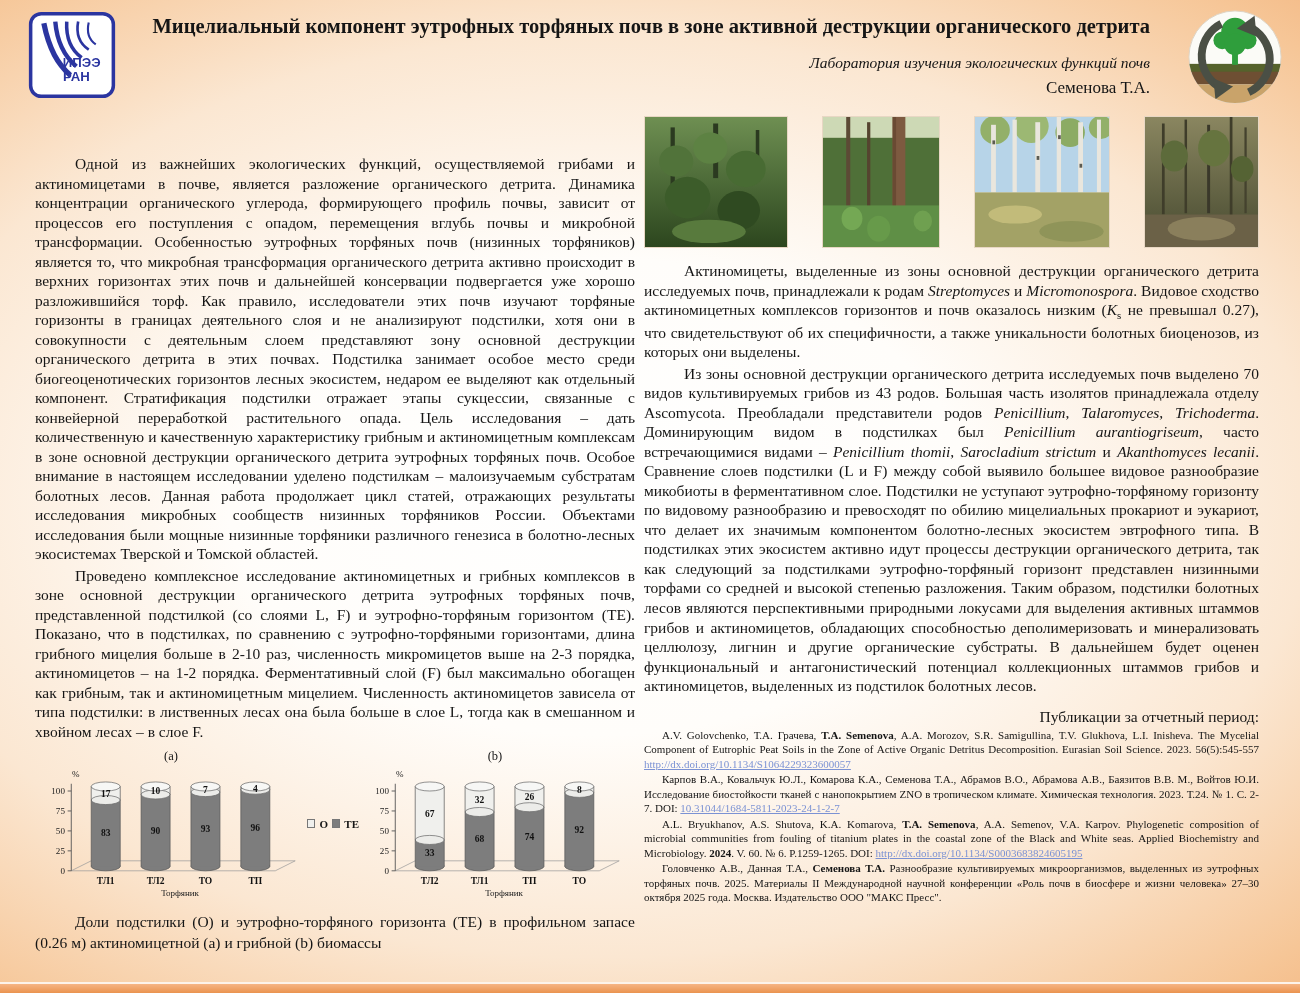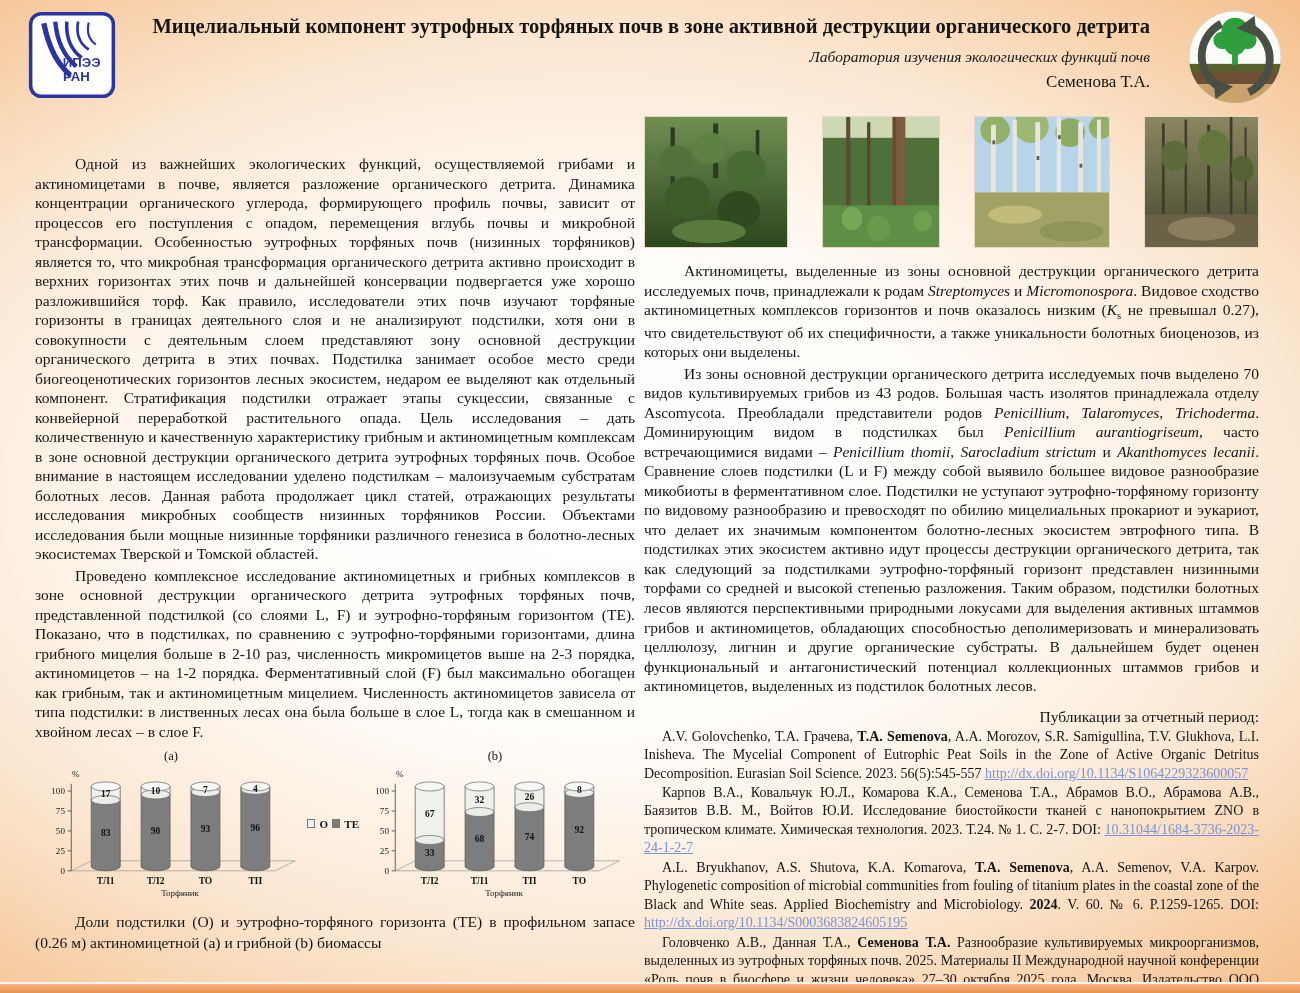--- a/index.html
+++ b/index.html
@@ -6,21 +6,21 @@
   .poster{
     position:relative;width:1300px;height:993px;overflow:hidden;
     font-family:"Liberation Serif","DejaVu Serif",serif;color:#151515;
     background:radial-gradient(ellipse 95% 80% at 46% 50%, #ffffff 0%, #fffdfa 30%, #fbe7d2 58%, #f6c697 80%, #f0a468 100%);
   }
   .bottom-bar{position:absolute;left:0;bottom:0;width:100%;height:9px;
     background:linear-gradient(#f6b585,#ea934f);border-top:2px solid #fdf3ea;}
   
   .hdr{position:absolute;left:150px;right:150px;top:14px;text-align:right;}
   .hdr-title{font-size:20.5px;font-weight:bold;line-height:1.25;}
-  .hdr-sub{font-size:15.5px;font-style:italic;margin-top:8px;}
+  .hdr-sub{font-size:15.5px;font-style:italic;margin-top:14px;}
   .hdr-author{font-size:17px;margin-top:6px;}
   .logo-left{position:absolute;left:28px;top:10px;width:88px;height:90px;}
   .logo-right{position:absolute;left:1186px;top:8px;width:98px;height:98px;}
   
   .col-left{position:absolute;left:35px;top:114px;width:600px;margin-top:40px;}
   .col-right{position:absolute;left:644px;top:116px;width:615px;}
   .para{font-size:15.5px;line-height:1.26;text-align:justify;text-indent:40px;margin:0 0 2px 0;}
   
   .photos{display:flex;justify-content:space-between;height:132px;margin-bottom:13px;}
   .photos svg{height:132px;border:1px solid #e8d7c4;box-sizing:border-box;}
@@ -33,21 +33,21 @@
   svg .val{font-size:10.5px;font-weight:bold;fill:#111;font-family:"Liberation Serif",serif;}
   svg .cat{font-size:10.5px;font-weight:bold;fill:#111;font-family:"Liberation Serif",serif;}
   svg .xlab{font-size:10px;fill:#222;font-family:"Liberation Serif",serif;}
   .legend{width:52px;display:flex;align-items:center;justify-content:center;gap:4px;font-size:11px;font-weight:bold;}
   .sw{display:inline-block;width:7px;height:7px;border:1px solid #777;}
   .sw.light{background:#f0f0ed;}
   .sw.dark{background:#7d7d7d;}
   .fig-caption{font-size:15.5px;line-height:1.3;text-align:justify;text-indent:40px;margin-top:14px;}
   
   .pubs-title{font-size:15.5px;margin:12px 0 2px 0;text-indent:28px;text-align:right;}
-  .pub{font-size:14px;line-height:1.32;text-align:justify;text-indent:18px;margin:0 0 1px 0;}
+  .pub{font-size:11px;line-height:1.32;text-align:justify;text-indent:18px;margin:0 0 1px 0;}
   .link{color:#7b92d4;text-decoration:underline;}
   sub{font-size:70%;}
 </style>
 </head>
 <body>
 
 <div class="poster">
 
   <svg class="logo-left" viewBox="0 0 100 100">
     <rect x="3" y="3" width="94" height="94" rx="12" fill="#ffffff" stroke="#2b35a0" stroke-width="4"></rect>
@@ -304,19 +304,19 @@
         <rect y="75" width="100" height="25" fill="#6b6147"></rect>
         <ellipse cx="50" cy="86" rx="30" ry="9" fill="#8a7f5c"></ellipse>
       </svg>
     </div>
 
     <p class="para"><span>Актиномицеты, выделенные из зоны основной деструкции органического детрита исследуемых почв, принадлежали к родам </span><span style="font-style: italic;">Streptomyces</span><span> и </span><span style="font-style: italic;">Micromonospora</span><span>. Видовое сходство актиномицетных комплексов горизонтов и почв оказалось низким (</span><span style="font-style: italic;">K</span><sub>s</sub><span> не превышал 0.27), что свидетельствуют об их специфичности, а также уникальности болотных биоценозов, из которых они выделены.</span></p>
     <p class="para"><span>Из зоны основной деструкции органического детрита исследуемых почв выделено 70 видов культивируемых грибов из 43 родов. Большая часть изолятов принадлежала отделу Ascomycota. Преобладали представители родов </span><span style="font-style: italic;">Penicillium</span><span>, </span><span style="font-style: italic;">Talaromyces</span><span>, </span><span style="font-style: italic;">Trichoderma</span><span>. Доминирующим видом в подстилках был </span><span style="font-style: italic;">Penicillium aurantiogriseum</span><span>, часто встречающимися видами – </span><span style="font-style: italic;">Penicillium thomii</span><span>, </span><span style="font-style: italic;">Sarocladium strictum</span><span> и </span><span style="font-style: italic;">Akanthomyces lecanii</span><span>. Сравнение слоев подстилки (L и F) между собой выявило большее видовое разнообразие микобиоты в ферментативном слое. Подстилки не уступают эутрофно-торфяному горизонту по видовому разнообразию и превосходят по обилию мицелиальных прокариот и эукариот, что делает их значимым компонентом болотно-лесных экосистем эвтрофного типа. В подстилках этих экосистем активно идут процессы деструкции органического детрита, так как следующий за подстилками эутрофно-торфяный горизонт представлен низинными торфами со средней и высокой степенью разложения. Таким образом, подстилки болотных лесов являются перспективными природными локусами для выделения активных штаммов грибов и актиномицетов, обладающих способностью деполимеризовать и минерализовать целлюлозу, лигнин и другие органические субстраты. В дальнейшем будет оценен функциональный и антагонистический потенциал коллекционных штаммов грибов и актиномицетов, выделенных из подстилок болотных лесов.</span></p>
 
     <div class="pubs-title">Публикации за отчетный период:</div>
     <p class="pub"><span>A.V. Golovchenko, Т.А. Грачева, </span><span style="font-weight: bold;">T.A. Semenova</span><span>, A.A. Morozov, S.R. Samigullina, T.V. Glukhova, L.I. Inisheva. The Mycelial Component of Eutrophic Peat Soils in the Zone of Active Organic Detritus Decomposition. Eurasian Soil Science. 2023. 56(5):545-557 </span><a class="link" href="#">http://dx.doi.org/10.1134/S1064229323600057</a></p>
-    <p class="pub"><span>Карпов В.А., Ковальчук Ю.Л., Комарова К.А., </span><span style="font-weight: normal;">Семенова Т.А.,</span><span> Абрамов В.О., Абрамова А.В., Баязитов В.В. М., Войтов Ю.И. Исследование биостойкости тканей с нанопокрытием ZNO в тропическом климате. Химическая технология. 2023. Т.24.  № 1. С. 2-7. DOI: </span><a class="link" href="#">10.31044/1684-3736-2023-24-1-2-7</a></p>
+    <p class="pub"><span>Карпов В.А., Ковальчук Ю.Л., Комарова К.А., </span><span style="font-weight: normal;">Семенова Т.А.,</span><span> Абрамов В.О., Абрамова А.В., Баязитов В.В. М., Войтов Ю.И. Исследование биостойкости тканей с нанопокрытием ZNO в тропическом климате. Химическая технология. 2023. Т.24.  № 1. С. 2-7. DOI: </span><a class="link" href="#">10.31044/1684-5811-2023-24-1-2-7</a></p>
     <p class="pub"><span>A.L. Bryukhanov, A.S. Shutova, K.A. Komarova, </span><span style="font-weight: bold;">T.A. Semenova</span><span>, A.A. Semenov, V.A. Karpov. Phylogenetic composition of microbial communities from fouling of titanium plates in the coastal zone of the Black and White seas. Applied Biochemistry and Microbiology. </span><span style="font-weight: bold;">2024</span><span>. V. 60. № 6. P.1259-1265. DOI: </span><a class="link" href="#">http://dx.doi.org/10.1134/S0003683824605195</a></p>
     <p class="pub"><span>Головченко А.В., Данная Т.А., </span><span style="font-weight: bold;">Семенова Т.А.</span><span> Разнообразие культивируемых микроорганизмов, выделенных из эутрофных торфяных почв. 2025. Материалы II Международной научной конференции «Роль почв в биосфере и жизни человека» 27–30 октября 2025 года. Москва. Издательство ООО "МАКС Пресс".</span></p>
   </div>
 
   <div class="bottom-bar"></div>
 </div>
 
 </body></html>

